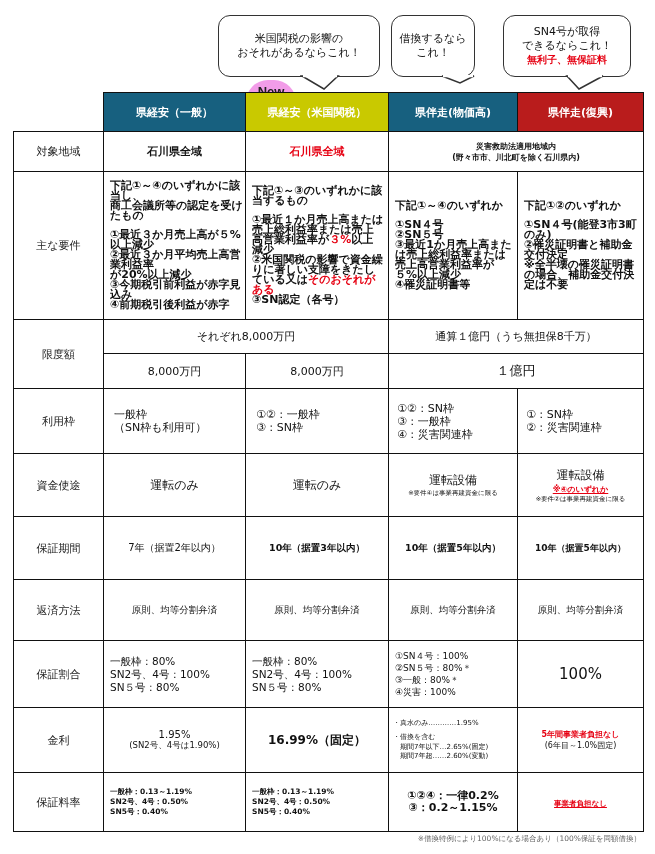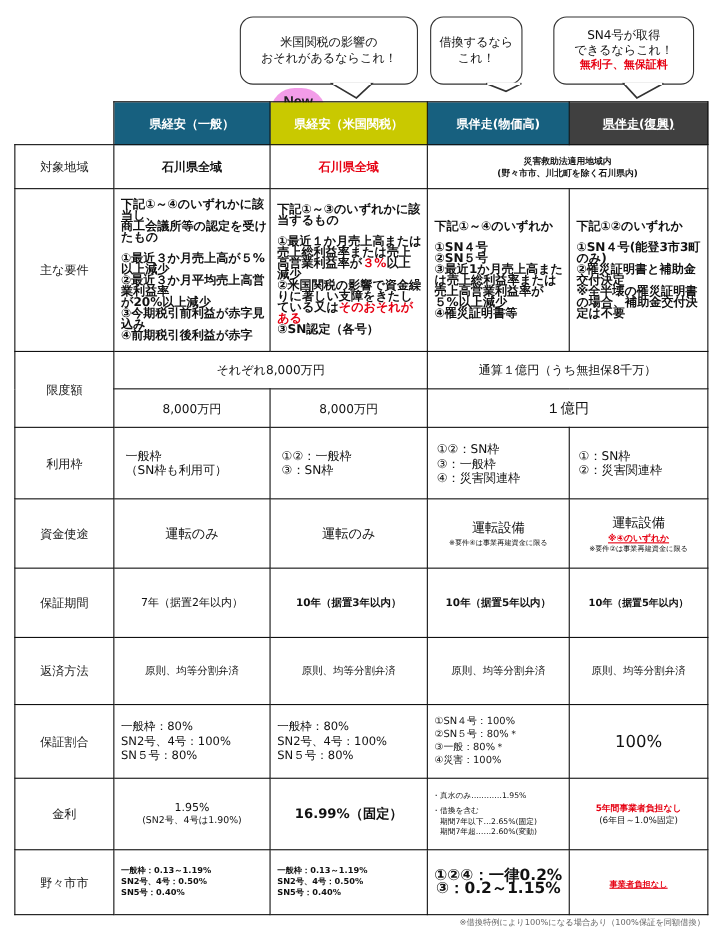--- a/index.html
+++ b/index.html
@@ -22,21 +22,21 @@
 
   table.grid {
     position: absolute; left: 13px; top: 92px; border-collapse: collapse; table-layout: fixed;
     width: 630px;
   }
   table.grid td { border: 1.3px solid #111; text-align: center; vertical-align: middle; font-size: 11px; }
   table.grid td.blank { border: none; }
   .hdr { color: #fff; font-weight: bold; font-size: 11px; }
   .hdr-blue { background: #17607f; }
   .hdr-olive { background: #c9c900; }
-  .hdr-orange { background: #404040; text-decoration: underline; }
+  .hdr-orange { background: #b91c1c; }
   .lbl { font-size: 11.5px; color: #222; }
   .big { font-size: 14px; font-weight: bold; }
   .red { color: #e60012; }
   .left { text-align: left !important; padding-left: 6px; }
   .small { font-size: 7px; line-height: 10px; font-weight: bold; }
   .tiny { font-size: 6.5px; line-height: 9px; }
   .med { font-size: 11px; line-height: 13px; }
   .note { position: absolute; right: 14px; top: 834px; font-size: 7.5px; color: #666; }
   .u-red { color: #e60012; font-weight: bold; text-decoration: underline; }
 </style>
@@ -235,32 +235,32 @@
       <div style="white-space:pre;">　期間7年以下…2.65%(固定)</div>
       <div style="white-space:pre;">　期間7年超……2.60%(変動)</div>
     </td>
     <td>
       <div class="red" style="font-size:8px; font-weight:bold;">5年間事業者負担なし</div>
       <div style="font-size:8px;">(6年目～1.0%固定)</div>
     </td>
   </tr>
 
   <tr style="height:59px">
-    <td class="lbl">野々市市</td>
+    <td class="lbl">保証料率</td>
     <td class="left" style="font-size:7.5px; line-height:10px; font-weight:bold;">
       <div>一般枠：0.13～1.19%</div>
       <div>SN2号、4号：0.50%</div>
       <div>SN5号：0.40%</div>
     </td>
     <td class="left" style="font-size:7.5px; line-height:10px; font-weight:bold;">
       <div>一般枠：0.13～1.19%</div>
       <div>SN2号、4号：0.50%</div>
       <div>SN5号：0.40%</div>
     </td>
-    <td style="font-size:14px; line-height:12px; font-weight:bold;">
+    <td style="font-size:11px; line-height:12px; font-weight:bold;">
       <div>①②④：一律0.2%</div>
       <div>③：0.2～1.15%</div>
     </td>
     <td>
       <span class="u-red" style="font-size:7.5px;">事業者負担なし</span>
     </td>
   </tr>
 </tbody>
   </table>
 

